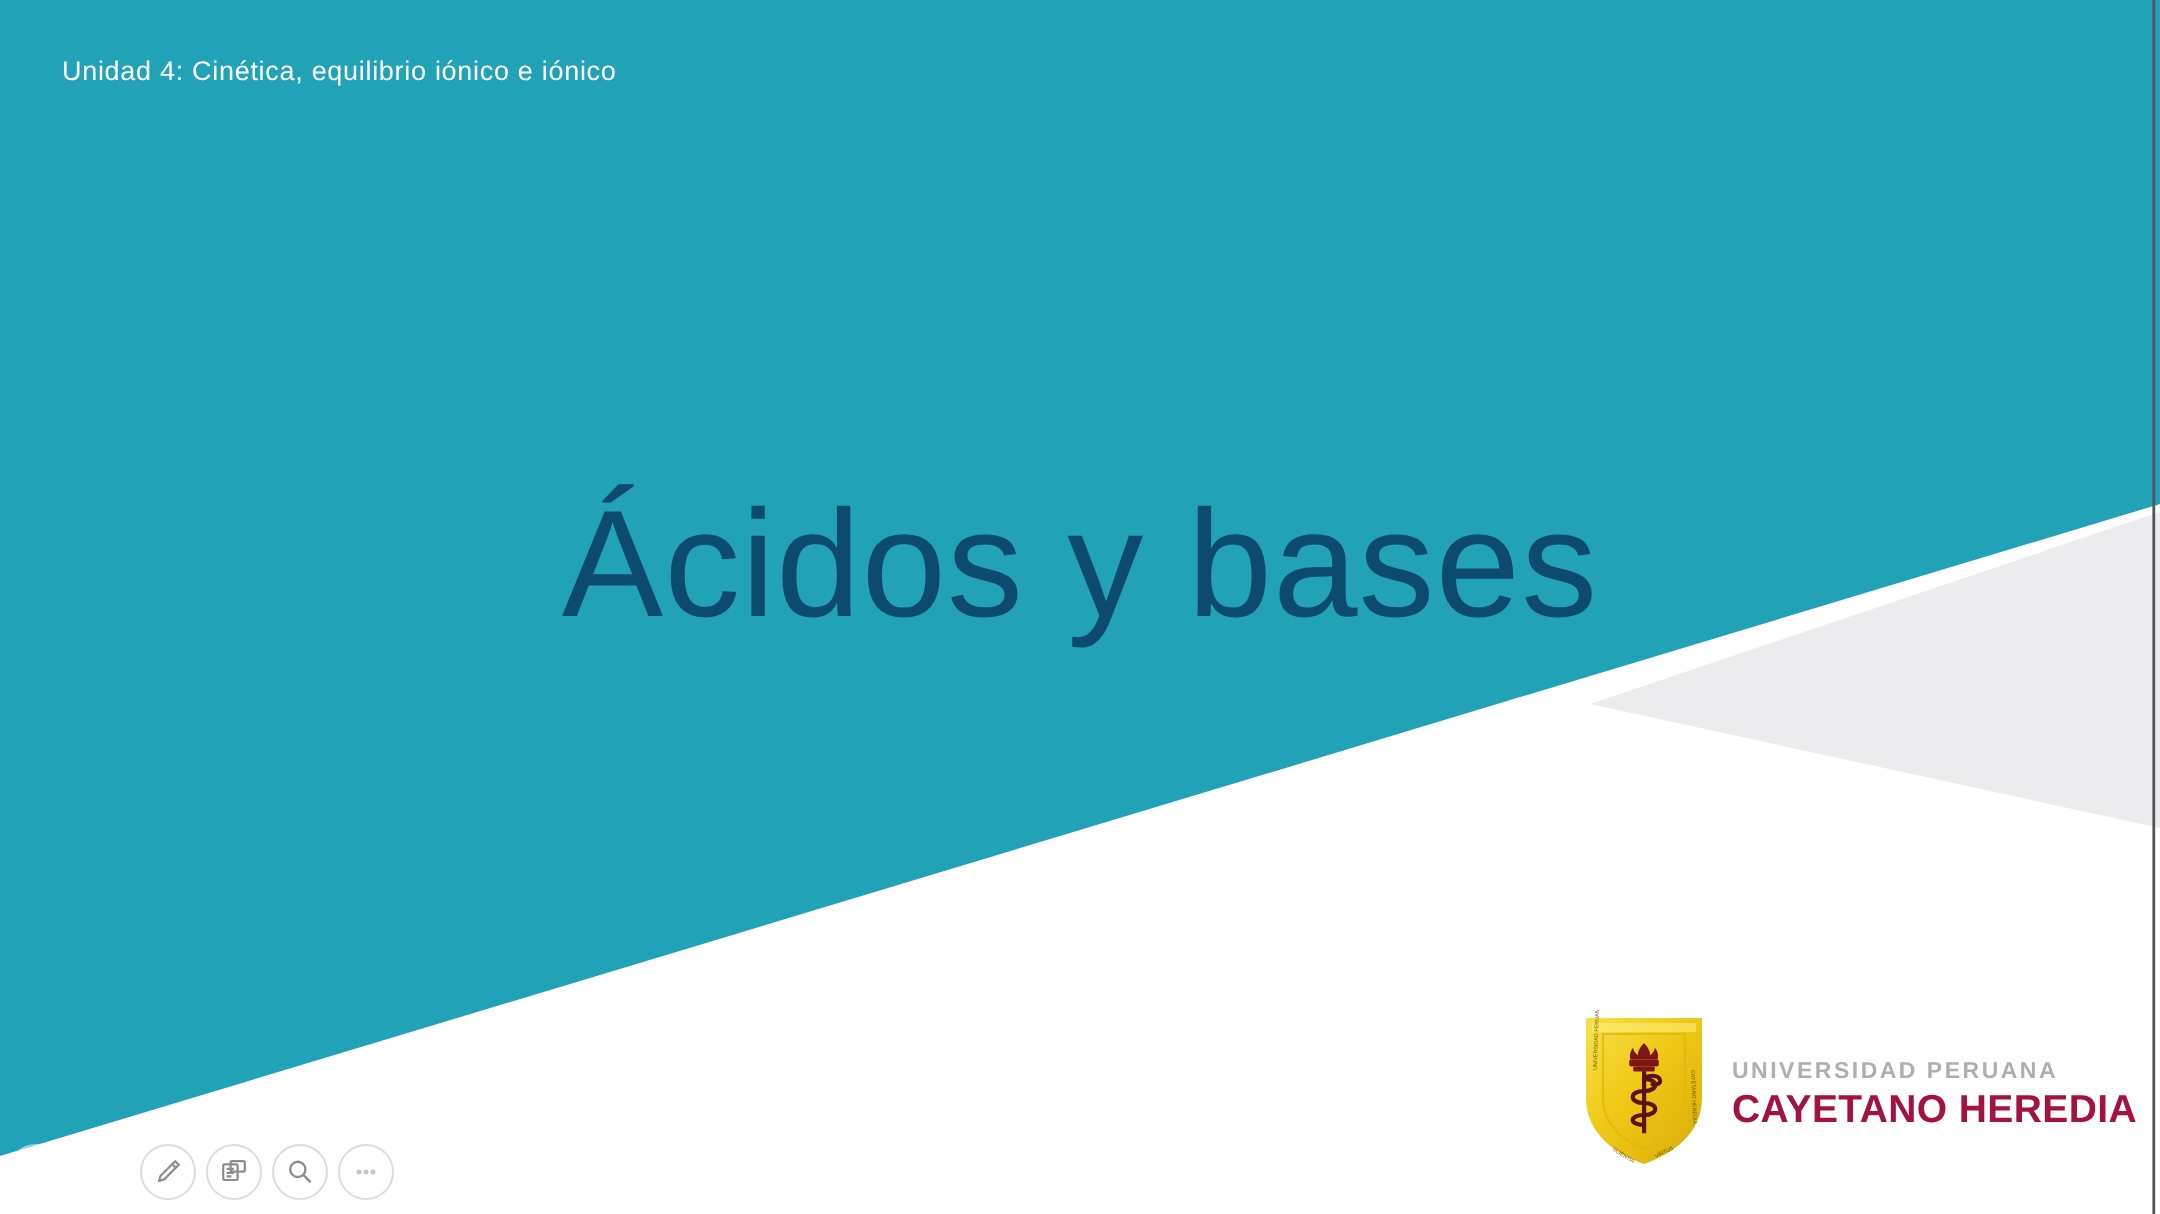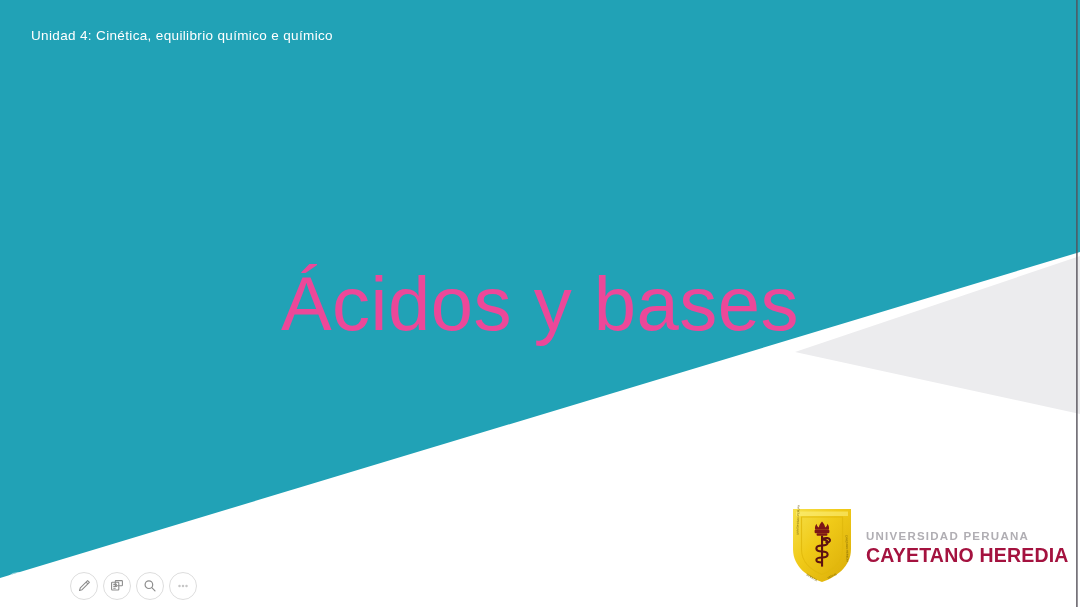--- a/index.html
+++ b/index.html
@@ -43,27 +43,27 @@
     white-space: nowrap;
     z-index: 12;
   }
 
   
 
   #main-title {
     position: absolute;
     left: 0;
     right: 0;
-    top: 264px;
+    top: 243px;
     text-align: center;
     font-size: 76px;
     line-height: 1.04;
     font-weight: 300;
     letter-spacing: 0.5px;
-    color: #ec4899;
+    color: #0c4a6e;
     z-index: 12;
     white-space: nowrap;
   }
 
   
 
   #logo-block {
     position: absolute;
     left: 789px;
     top: 504px;
@@ -147,21 +147,21 @@
 
     <rect x="0" y="0" width="1080" height="607" fill="#ffffff"></rect>
 
     <polygon points="0,0 1080,0 1080,252 0,578" fill="#21a2b6"></polygon>
 
     <polygon points="1080,256 1080,414 795,352" fill="#ececee"></polygon>
 
     <rect x="1076.2" y="0" width="1.4" height="607" fill="#55525a"></rect>
   </svg>
 
-  <div id="header-title">Unidad 4: Cinética, equilibrio  químico e químico</div>
+  <div id="header-title">Unidad 4: Cinética, equilibrio  iónico e iónico</div>
 
   <div id="main-title">Ácidos y bases</div>
 
   <div id="logo-block">
 
     <svg id="logo-shield" viewBox="0 0 66 80" aria-hidden="true">
       <defs>
         <linearGradient id="shieldGrad" x1="0" y1="0" x2="1" y2="1">
           <stop offset="0%" stop-color="#f6e04a"></stop>
           <stop offset="42%" stop-color="#f0ca18"></stop>

